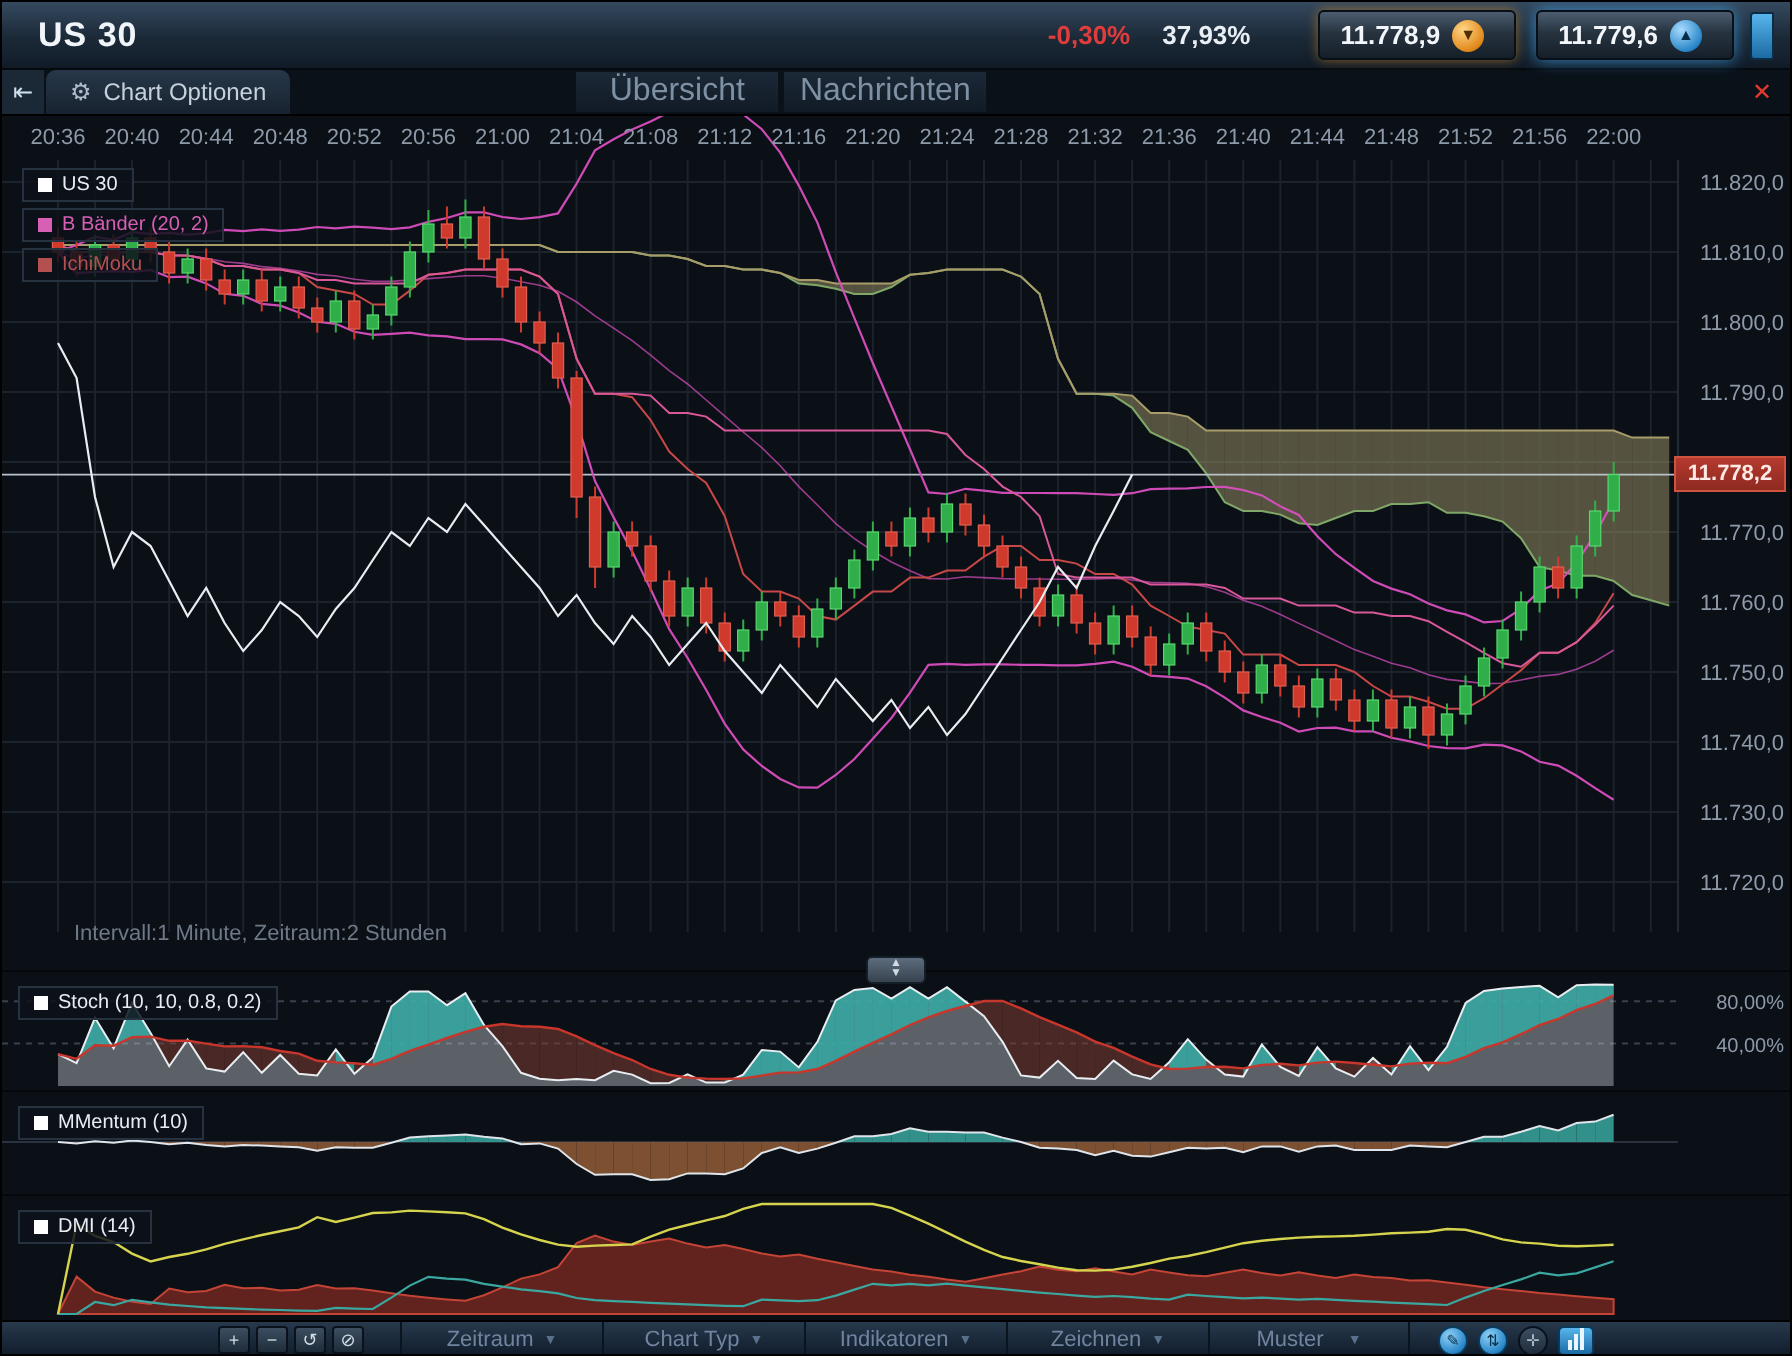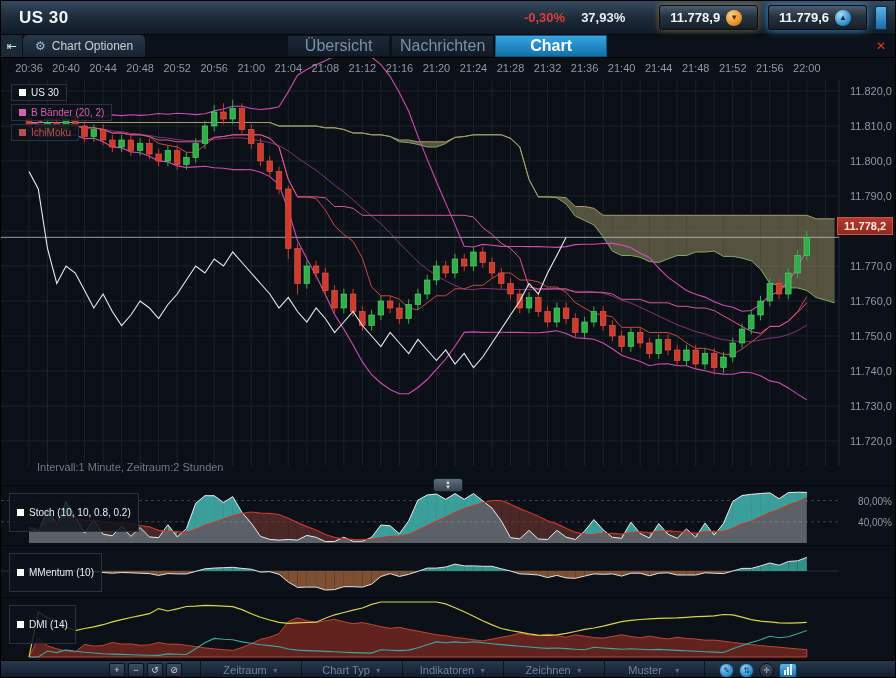--- a/index.html
+++ b/index.html
@@ -40,21 +40,21 @@
   .legend-item { display:flex; align-items:center; gap:5px; background:rgba(13,18,26,0.85); border:1px solid #273240; padding:2px 7px; margin-bottom:3px; width:max-content; font-size:10px; cursor:pointer; }
   .legend-item .swatch { width:7px; height:7px; background:#fff; }
   .price-tag { position:absolute; right:2px; width:56px; height:18px; background:linear-gradient(#b53a2e,#8e2a20); border:1px solid #d0523f; color:#ffe9e4; font-size:11px; font-weight:bold; text-align:center; line-height:16px; }
   .interval-note { position:absolute; left:36px; bottom:12px; color:#6e7a88; font-size:11px; }
 
   
   .panel { position:relative; background:#0b0f16; border-top:1px solid #04070b; }
   .panel.stoch { height:60px; }
   .panel.momentum { height:52px; }
   .panel.dmi { height:63px; }
-  .panel-label { position:absolute; left:8px; top:7px; display:flex; align-items:center; gap:5px; background:rgba(13,18,26,0.85); border:1px solid #273240; padding:13px 7px; color:#e8edf2; font-size:10px; width:max-content; cursor:pointer; }
+  .panel-label { position:absolute; left:8px; top:7px; display:flex; align-items:center; gap:5px; background:rgba(13,18,26,0.85); border:1px solid #273240; padding:2px 7px; color:#e8edf2; font-size:10px; width:max-content; cursor:pointer; }
   .panel-label .sq { width:7px; height:7px; background:#fff; }
   .panel-handle { position:absolute; left:50%; transform:translateX(-50%); top:-8px; width:30px; height:14px; background:linear-gradient(#5d6d7d,#36424e); border:1px solid #141e28; border-radius:3px; z-index:10; display:flex; flex-direction:column; align-items:center; justify-content:center; color:#d2dbe3; cursor:pointer; }
   .panel-handle span { font-size:6px; line-height:5px; }
 
   
   .toolbar { height:19px; display:flex; align-items:center; background:linear-gradient(#27394c,#0e1a28); border-top:1px solid #000; font-size:11px; color:#7084a0; }
   .tool-left { display:flex; gap:3px; margin-left:108px; }
   .tool-btn { width:16px; height:14px; background:linear-gradient(#3c4e60,#1e2c3a); border:1px solid #09121c; border-radius:2px; color:#d2dce4; font-size:9px; line-height:12px; text-align:center; cursor:pointer; }
   .menus { display:flex; margin-left:18px;align-items:center; }
   .menu-item { width:101px; display:flex; align-items:center; justify-content:center; gap:5px; border-left:1px solid #0a141e; cursor:pointer; height:19px; }
@@ -89,21 +89,20 @@
   </div>
 
   <div class="tabbar">
     <div class="collapse-btn">⇤</div>
     <div class="chart-options">
       <span class="gear">⚙</span>
       <span>Chart Optionen</span>
     </div>
     <div class="tab first">Übersicht</div>
     <div class="tab">Nachrichten</div>
-    <div class="tab active">Chart</div>
     <div class="close-btn">✕</div>
   </div>
 
   <div class="chart-main">
     <svg id="main-svg" width="896" height="427">
         <line x1="28" y1="22" x2="28" y2="408" stroke="#1c232d" stroke-width="1"></line>
         <line x1="46.519999999999996" y1="22" x2="46.519999999999996" y2="408" stroke="#1c232d" stroke-width="1"></line>
         <line x1="65.03999999999999" y1="22" x2="65.03999999999999" y2="408" stroke="#1c232d" stroke-width="1"></line>
         <line x1="83.56" y1="22" x2="83.56" y2="408" stroke="#1c232d" stroke-width="1"></line>
         <line x1="102.08" y1="22" x2="102.08" y2="408" stroke="#1c232d" stroke-width="1"></line>
@@ -464,21 +463,21 @@
       </div>
       <div class="legend-item">
         <span class="swatch" style="background: rgb(215, 95, 180);"></span>
         <span class="legend-text" style="color: rgb(215, 95, 180);">B Bänder (20, 2)</span>
       </div>
       <div class="legend-item">
         <span class="swatch" style="background: rgb(181, 80, 80);"></span>
         <span class="legend-text" style="color: rgb(181, 80, 80);">IchiMoku</span>
       </div>
     </div>
-    <div class="price-tag" id="price-tag" style="top: 159px;">11.778,2</div>
+    <div class="price-tag" id="price-tag" style="top: 170px;">11.778,2</div>
     <div class="interval-note">Intervall:1 Minute, Zeitraum:2 Stunden</div>
   </div>
 
   <div class="panel stoch">
     <div class="panel-handle">
         <span>▲</span>
         <span>▼</span>
       </div>
     <svg id="stoch-svg" width="896" height="59">
         <line x1="0" y1="14.599999999999994" x2="838" y2="14.599999999999994" stroke="#39434e" stroke-dasharray="3,3"></line>

